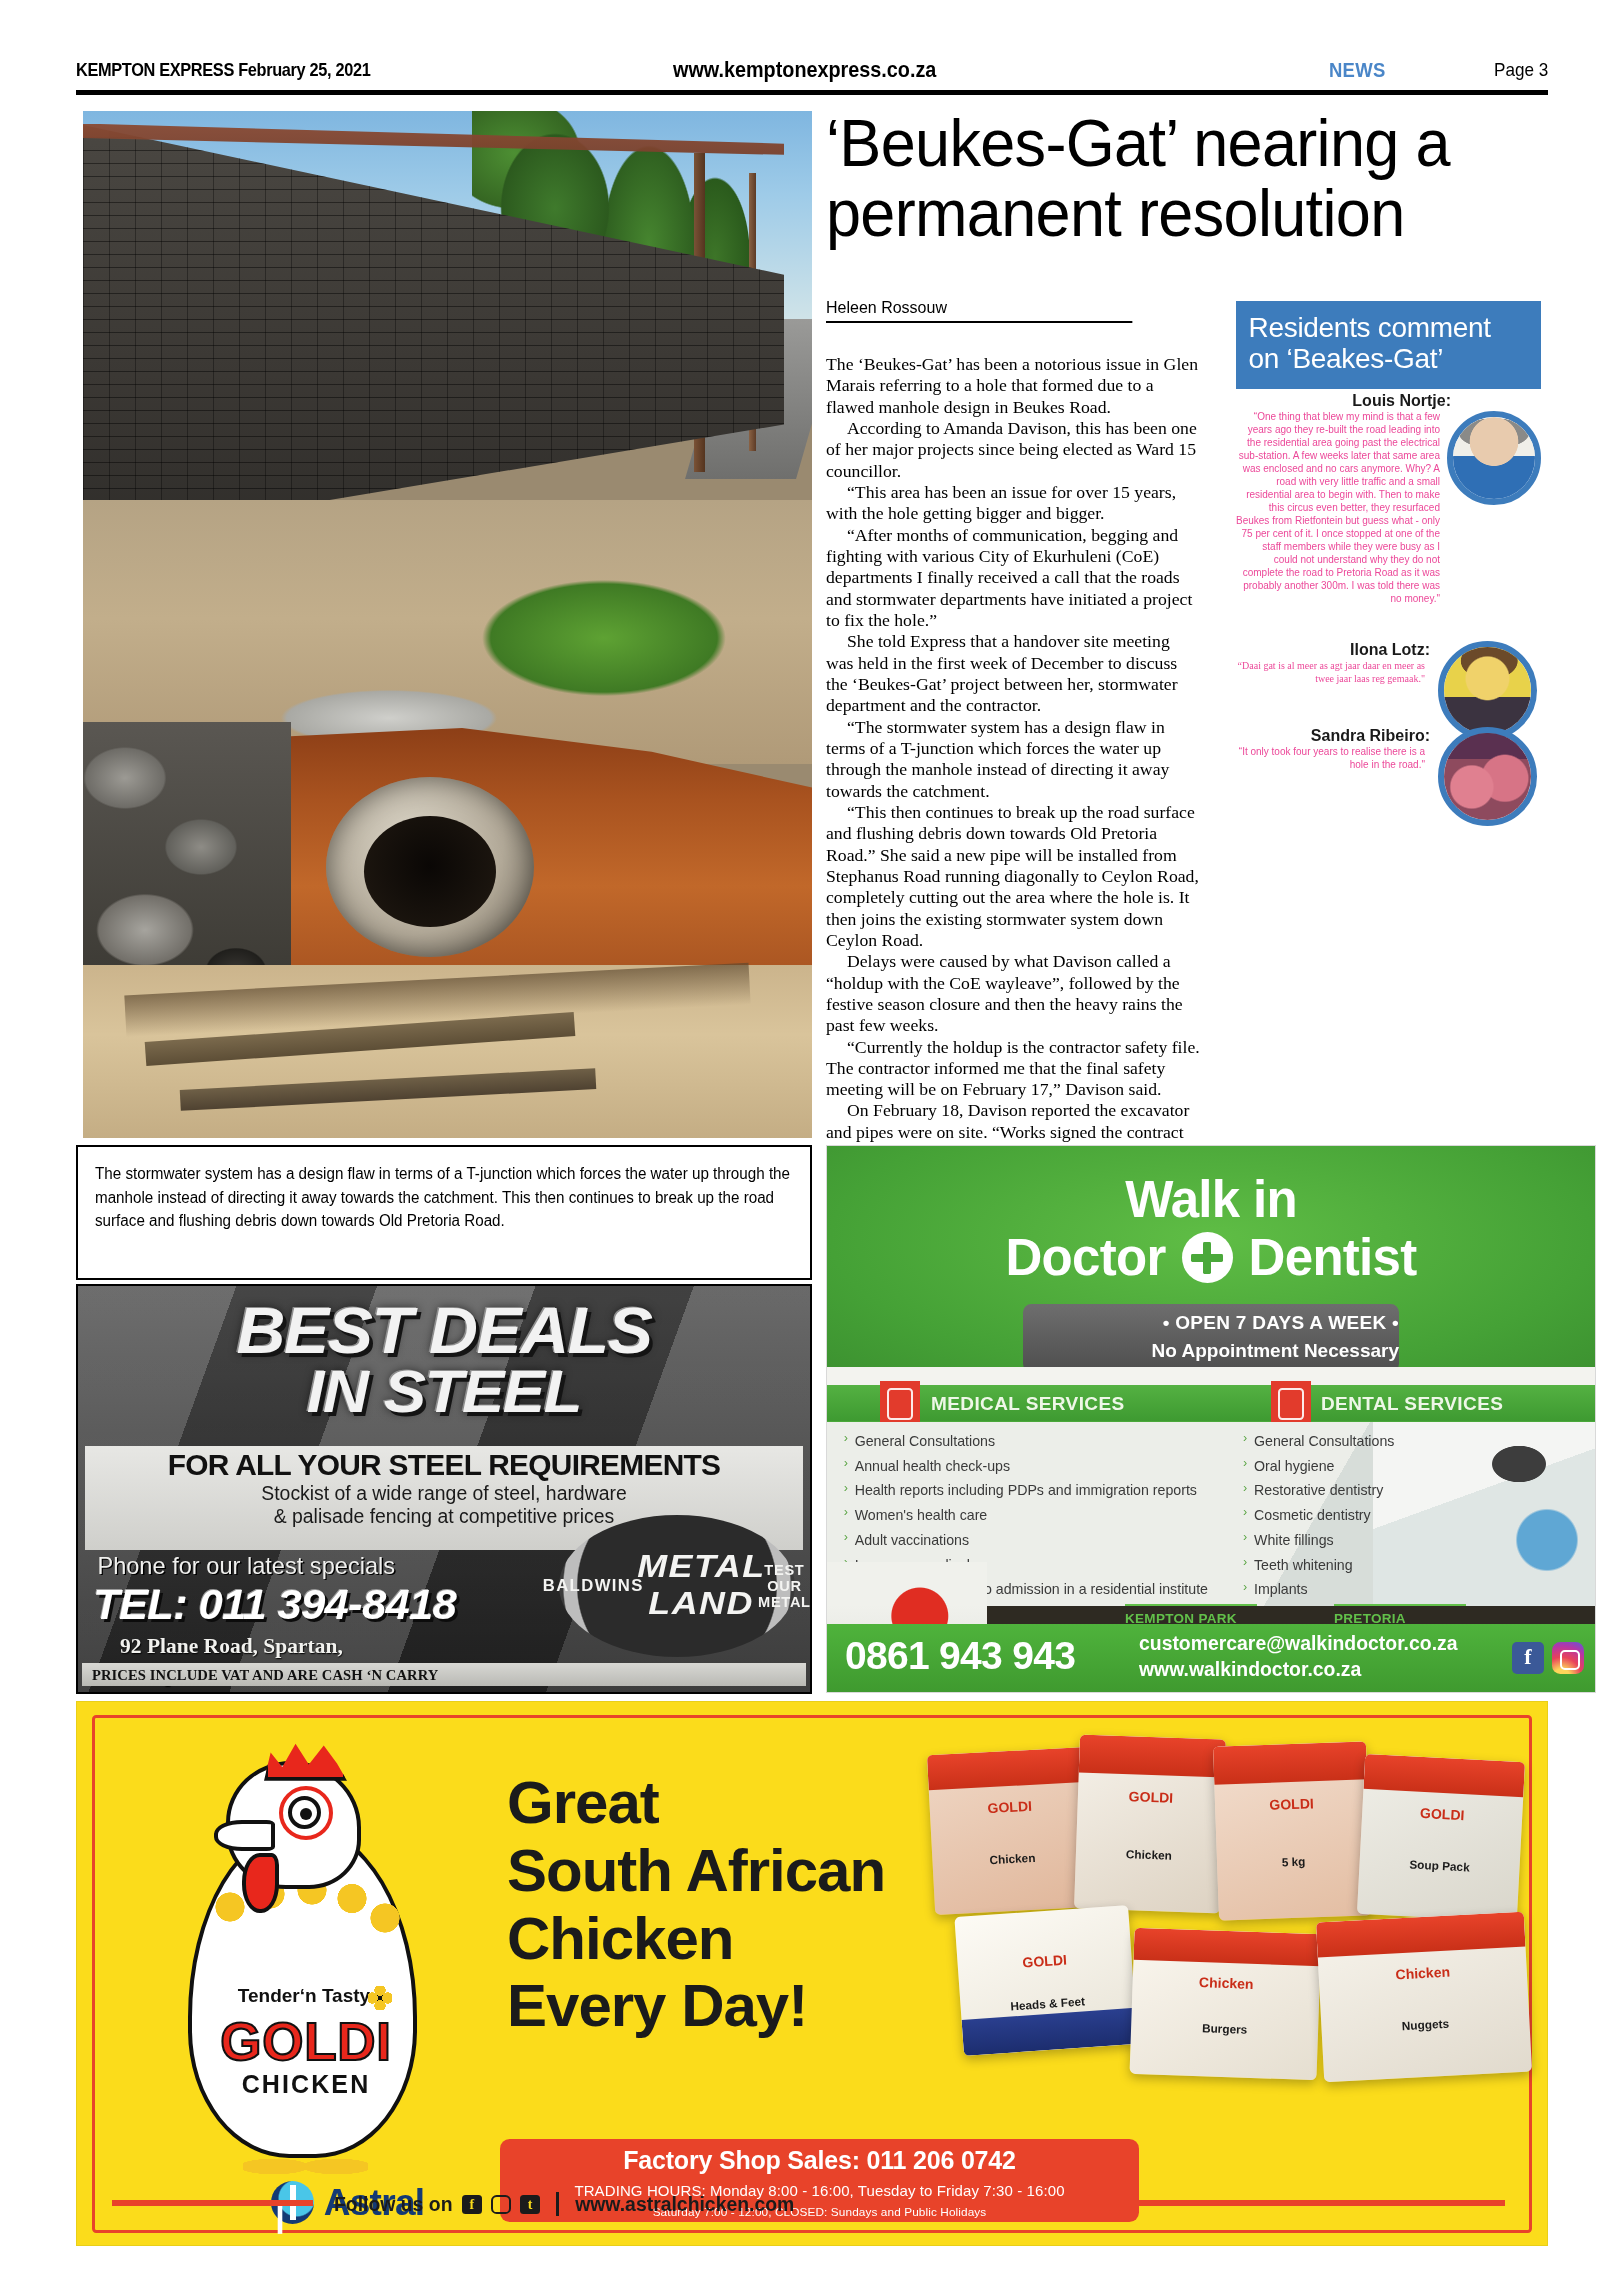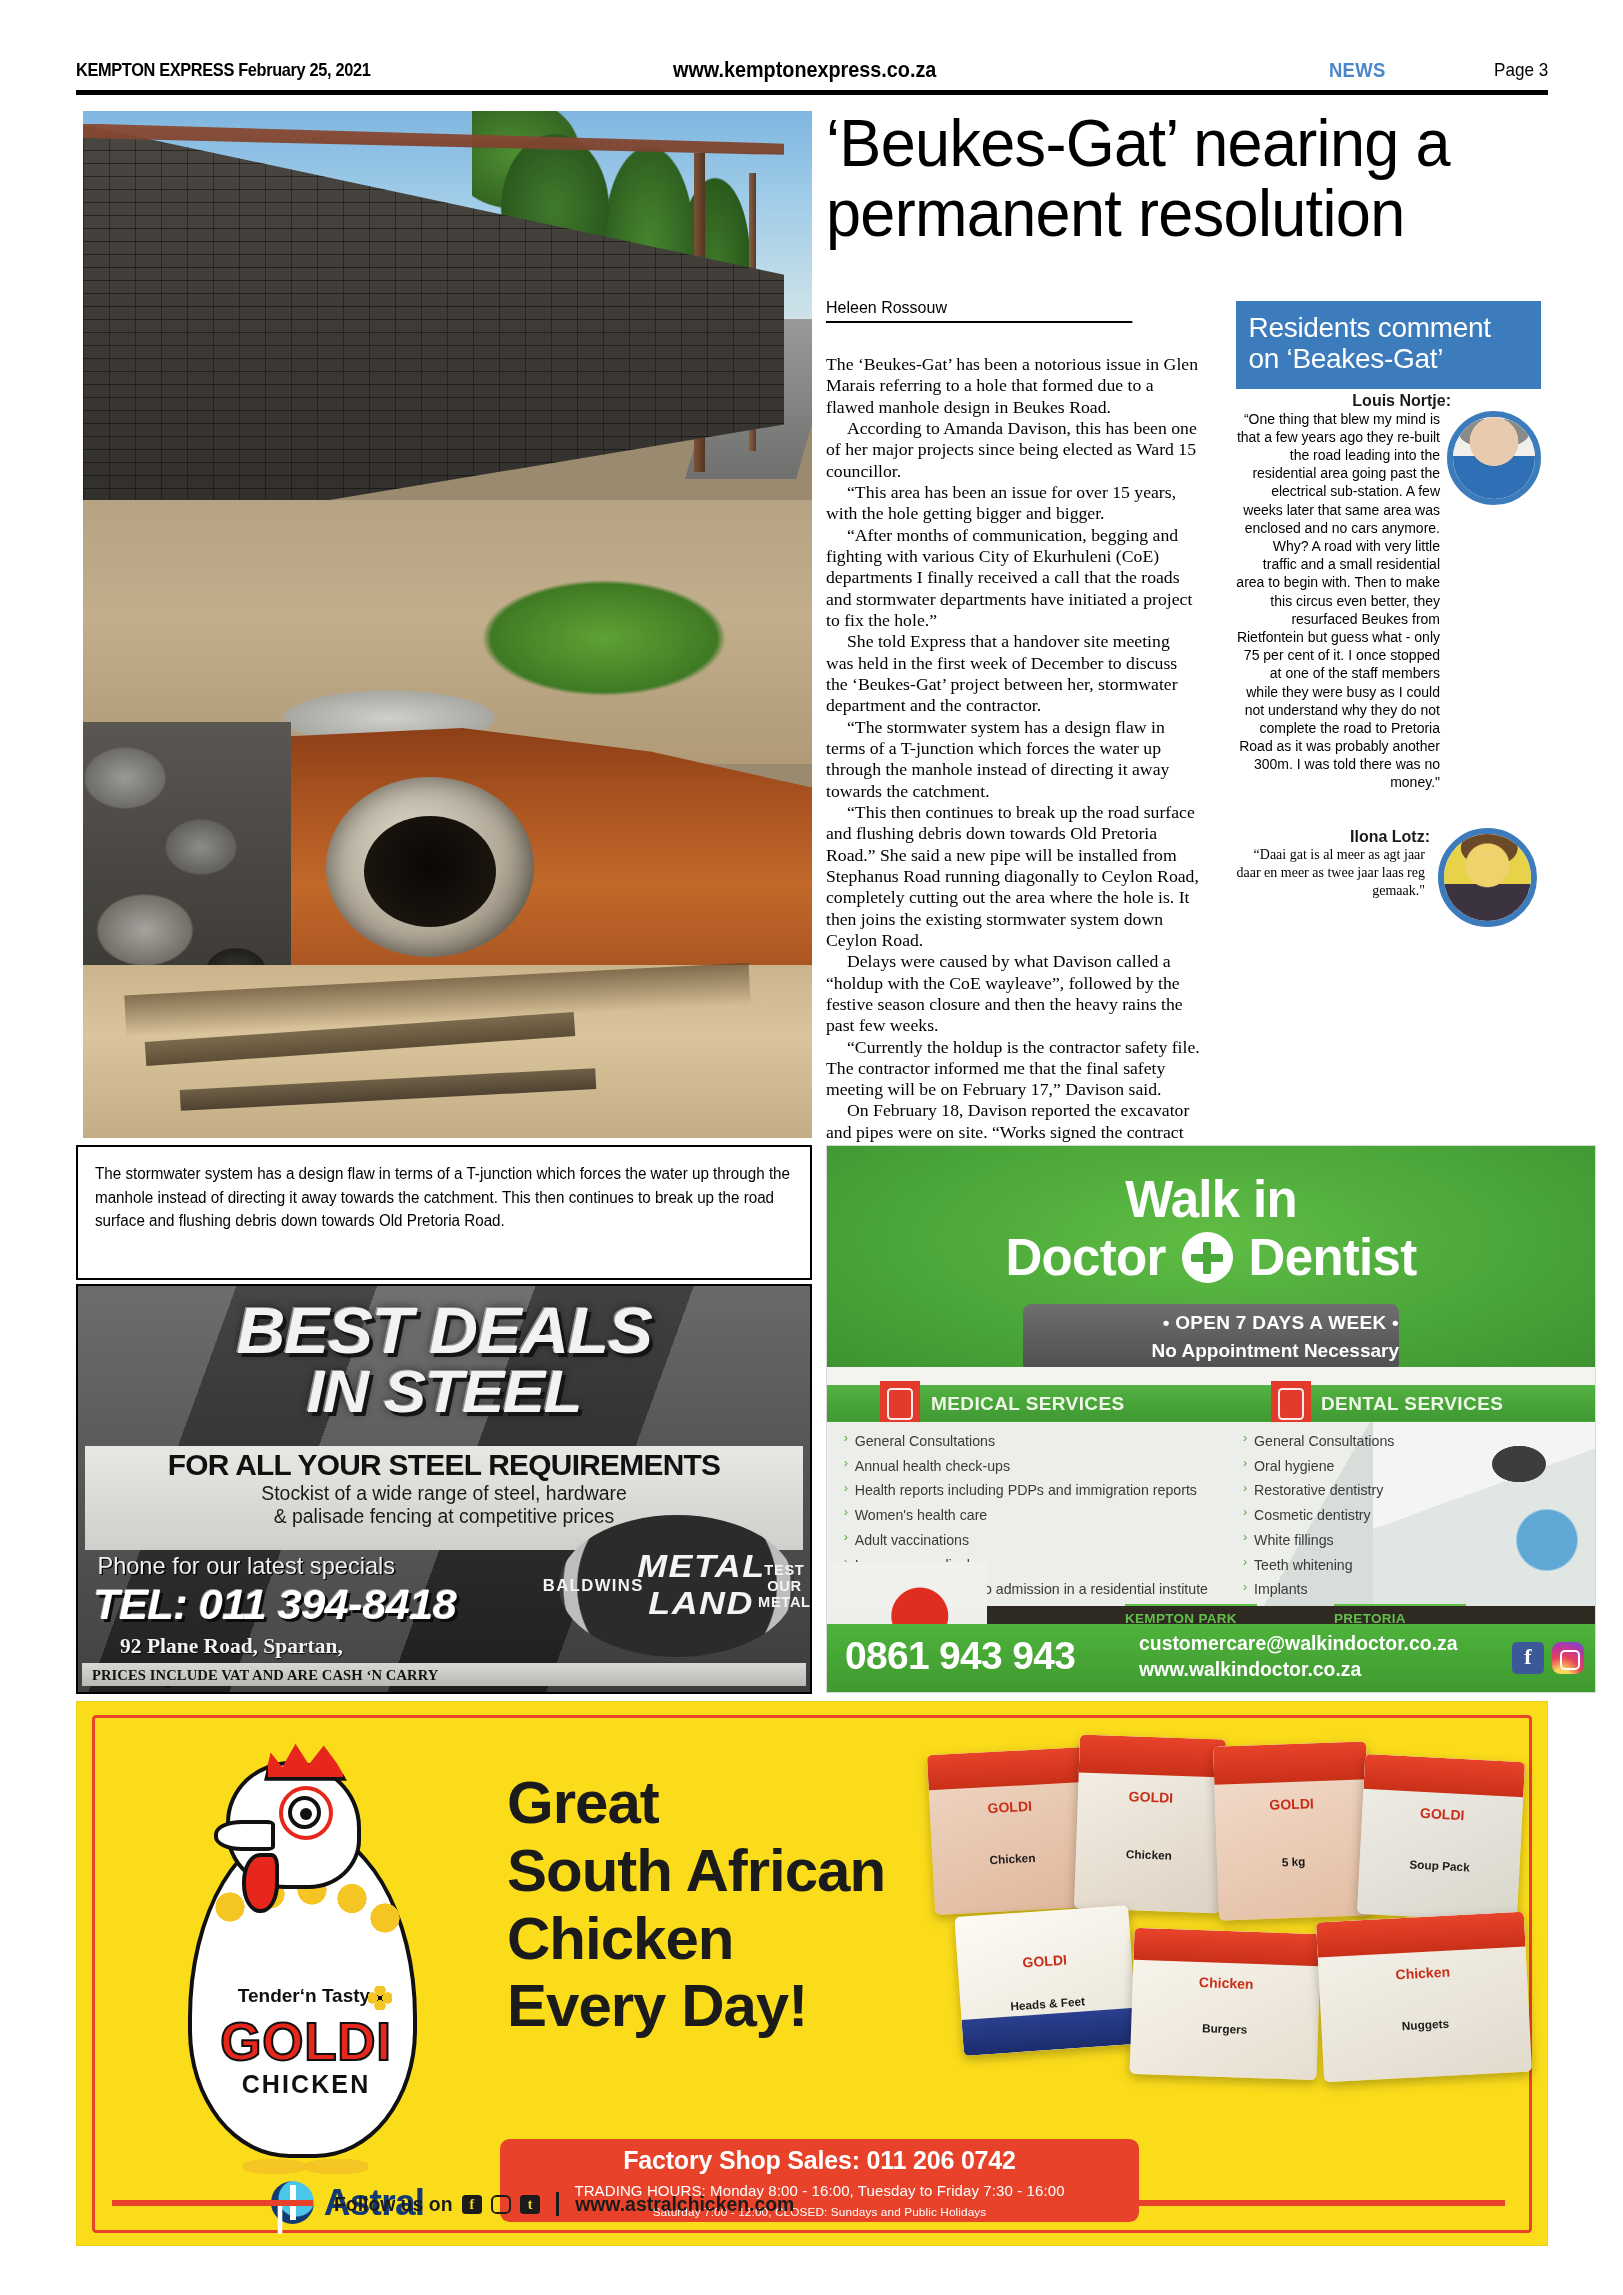--- a/index.html
+++ b/index.html
@@ -119,21 +119,21 @@
   
   .sidebox {
     position:absolute; left:1236px; top:301px; width:305px;
   }
   .sb-head {
     background:#3d7cbc; color:#fff; padding: 11px 12.5px 14px 12.5px;
     font-size: 28px; line-height: 1.12; font-weight: 400; letter-spacing:-0.3px;
   }
   .sb-item { position:relative; margin-top: 3px; }
   .sb-name { font-size: 16px; font-weight: 700; color:#1a1a1a; text-align: right; }
-  .sb-quote { font-size: 14px; line-height: 1.30; color:#000000; }
+  .sb-quote { font-size: 10px; line-height: 1.30; color:#ec4899; }
   .sb-avatar {
     border-radius: 50%; border: 6.2px solid #3d7cbc; overflow:hidden; background:#ddd;
     position:absolute;
   }
   
   .item-louis .sb-name { padding-right: 90px; }
   .item-louis .txt-wrap { width: 204px; text-align: right; }
   .av-louis { width: 94px; height: 94px; right: 0; top: 19.4px; }
   .av-louis .face {
     width:100%; height:100%;
@@ -476,20 +476,29 @@
   <div class="sb-item item-ilona">
     <div class="sb-name">Ilona Lotz:</div>
     <div class="txt-wrap">
       <div class="sb-quote">“Daai gat is al meer as agt jaar daar en meer as twee jaar laas reg gemaak."</div>
     </div>
     <div class="sb-avatar av-ilona">
         <div class="face"></div>
       </div>
   </div>
 
+  <div class="sb-item item-sandra">
+    <div class="sb-name">Sandra Ribeiro:</div>
+    <div class="txt-wrap">
+      <div class="sb-quote">“It only took four years to realise there is a hole in the road."</div>
+    </div>
+    <div class="sb-avatar av-sandra">
+        <div class="face"></div>
+      </div>
+  </div>
 </div>
 
 <div class="capbox">
   <div class="cap">The stormwater system has a design flaw in terms of a T-junction which forces the water up through the manhole instead of directing it away towards the catchment. This then continues to break up the road surface and flushing debris down towards Old Pretoria Road.</div>
 </div>
 
 <div class="steelad">
   <div class="steel-photo"></div>
   <div class="steel-title">
     <span>BEST DEALS</span>

